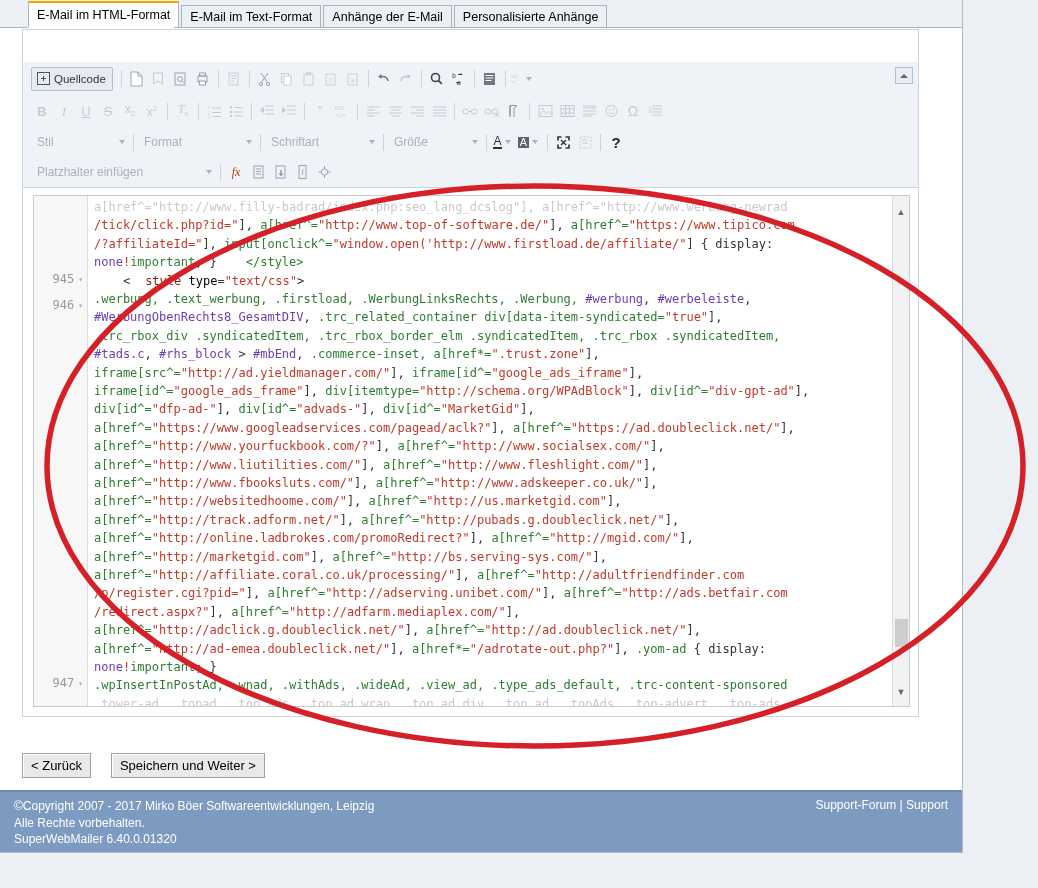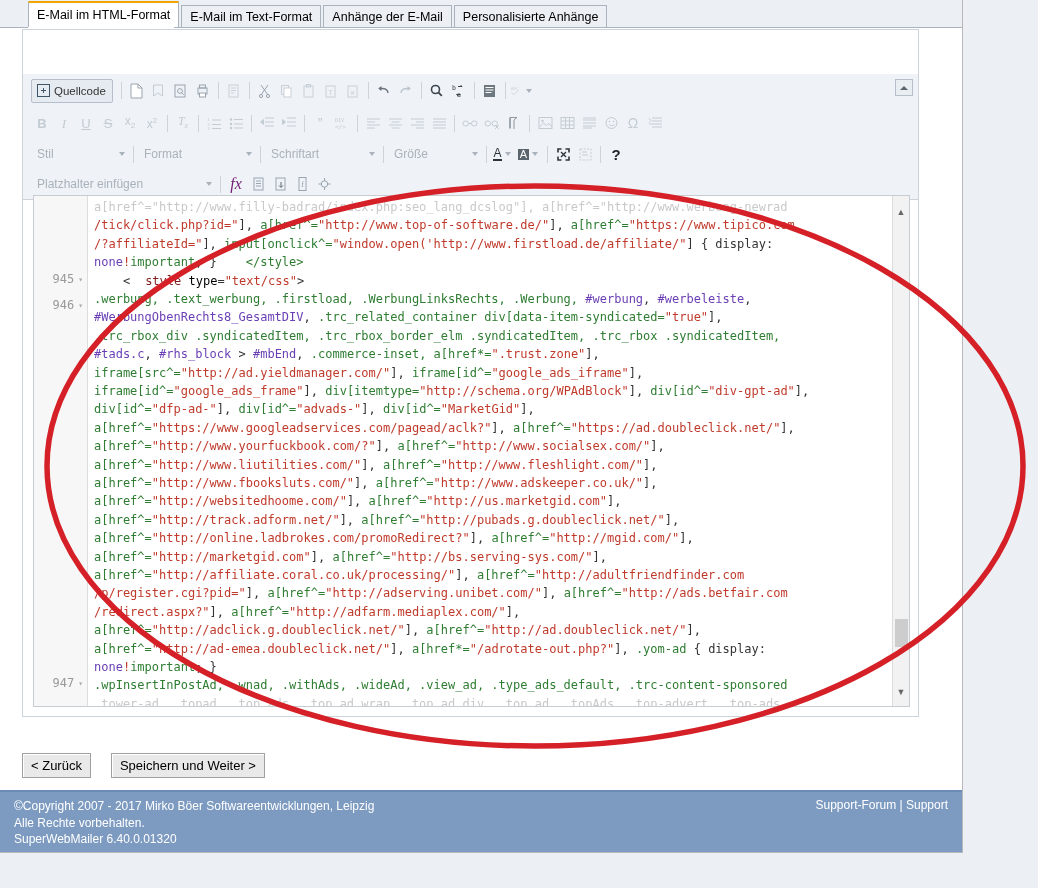--- a/index.html
+++ b/index.html
@@ -88,21 +88,21 @@
   .panel {
     position: absolute;
     left: 22px; top: 29px;
     width: 897px; height: 688px;
     background: #ffffff;
     border: 1px solid #cdd3da;
     box-sizing: border-box;
   }
   .cke-top {
     position: absolute;
-    left: 0; top: 44px;
+    left: 0; top: 32px;
     width: 895px;
     background: #eff3f7;
     border-bottom: 1px solid #cdd3da;
     box-sizing: border-box;
   }
   .cke-row {
     display: flex;
     align-items: center;
     height: 33px;
     padding-left: 8px;
@@ -647,21 +647,21 @@
           </span>
       </div>
 
       <div class="cke-row r4">
         <div class="ddown w-ph">
           <span class="cap">Platzhalter einfügen</span>
           <span class="caret"></span>
         </div>
         <div class="sep"></div>
         <span class="icon">
-            <span style="font-size:16px;color:#701a75;font-family:'Liberation Serif',serif;font-style:italic;">fx</span>
+            <span style="font-size:12px;color:#c2410c;font-family:'Liberation Serif',serif;font-style:italic;">fx</span>
           </span>
         <span class="icon">
             <svg width="15" height="16" viewBox="0 0 15 16">
               <rect x="3" y="2" width="9" height="12" fill="none" stroke="#9aa4ae"></rect>
               <path d="M5 5h5M5 7.5h5M5 10h5" stroke="#9aa4ae"></path>
             </svg>
           </span>
         <span class="icon">
             <svg width="15" height="16" viewBox="0 0 15 16">
               <rect x="3" y="2" width="9" height="12" fill="none" stroke="#9aa4ae"></rect>

